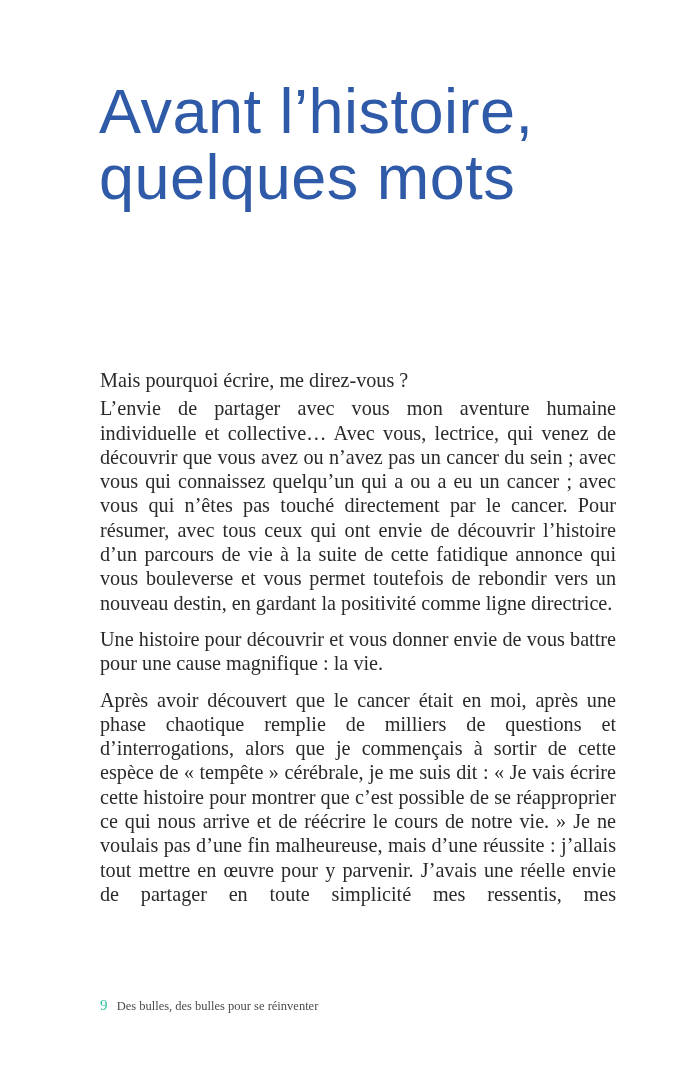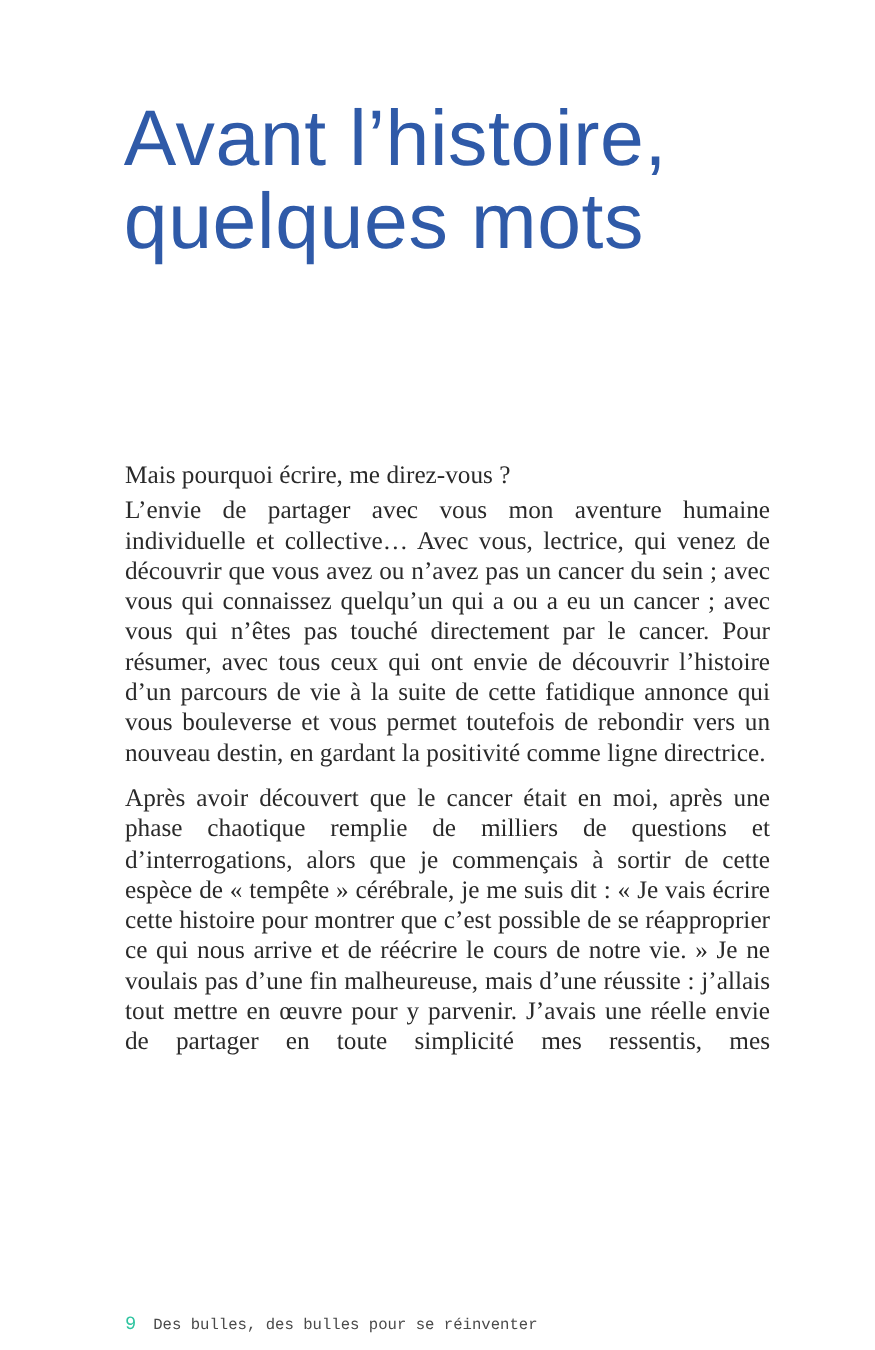--- a/index.html
+++ b/index.html
@@ -50,41 +50,42 @@
     }
     .body-text p.first {
       margin-bottom: 4px;
     }
     .body-text p.last {
       text-align-last: justify;
     }
     .footer {
       position: absolute;
       left: 100px;
-      top: 1051px;
-      font-family: Liberation Mono, monospace;
+      top: 997px;
+      font-family: Liberation Serif, serif;
       font-size: 12.5px;
       color: #4a4a4a;
       white-space: nowrap;
     }
     .footer .page-num {
       color: #2ec4a0;
       font-size: 15px;
       margin-right: 6px;
     }
   </style>
 </head>
 <body>
 
 <div class="page">
   <h1 class="title">Avant l’histoire, quelques mots</h1>
 
   <div class="body-text">
     <p class="first">Mais pourquoi écrire, me direz-vous ?</p>
     <p>L’envie de partager avec vous mon aventure humaine individuelle et collective… Avec vous, lectrice, qui venez de découvrir que vous avez ou n’avez pas un cancer du sein ; avec vous qui connaissez quelqu’un qui a ou a eu un cancer ; avec vous qui n’êtes pas touché directement par le cancer. Pour résumer, avec tous ceux qui ont envie de découvrir l’histoire d’un parcours de vie à la suite de cette fatidique annonce qui vous bouleverse et vous permet toutefois de rebondir vers un nouveau destin, en gardant la positivité comme ligne directrice.</p>
+    <p>Une histoire pour découvrir et vous donner envie de vous battre pour une cause magnifique : la vie.</p>
     <p class="last">Après avoir découvert que le cancer était en moi, après une phase chaotique remplie de milliers de questions et d’interrogations, alors que je commençais à sortir de cette espèce de « tempête » cérébrale, je me suis dit : « Je vais écrire cette histoire pour montrer que c’est possible de se réapproprier ce qui nous arrive et de réécrire le cours de notre vie. » Je ne voulais pas d’une fin malheureuse, mais d’une réussite : j’allais tout mettre en œuvre pour y parvenir. J’avais une réelle envie de partager en toute simplicité mes ressentis, mes</p>
   </div>
 
   <div class="footer">
     <span class="page-num">9</span>
     <span>Des bulles, des bulles pour se réinventer</span>
   </div>
 </div>
 
 </body></html>

